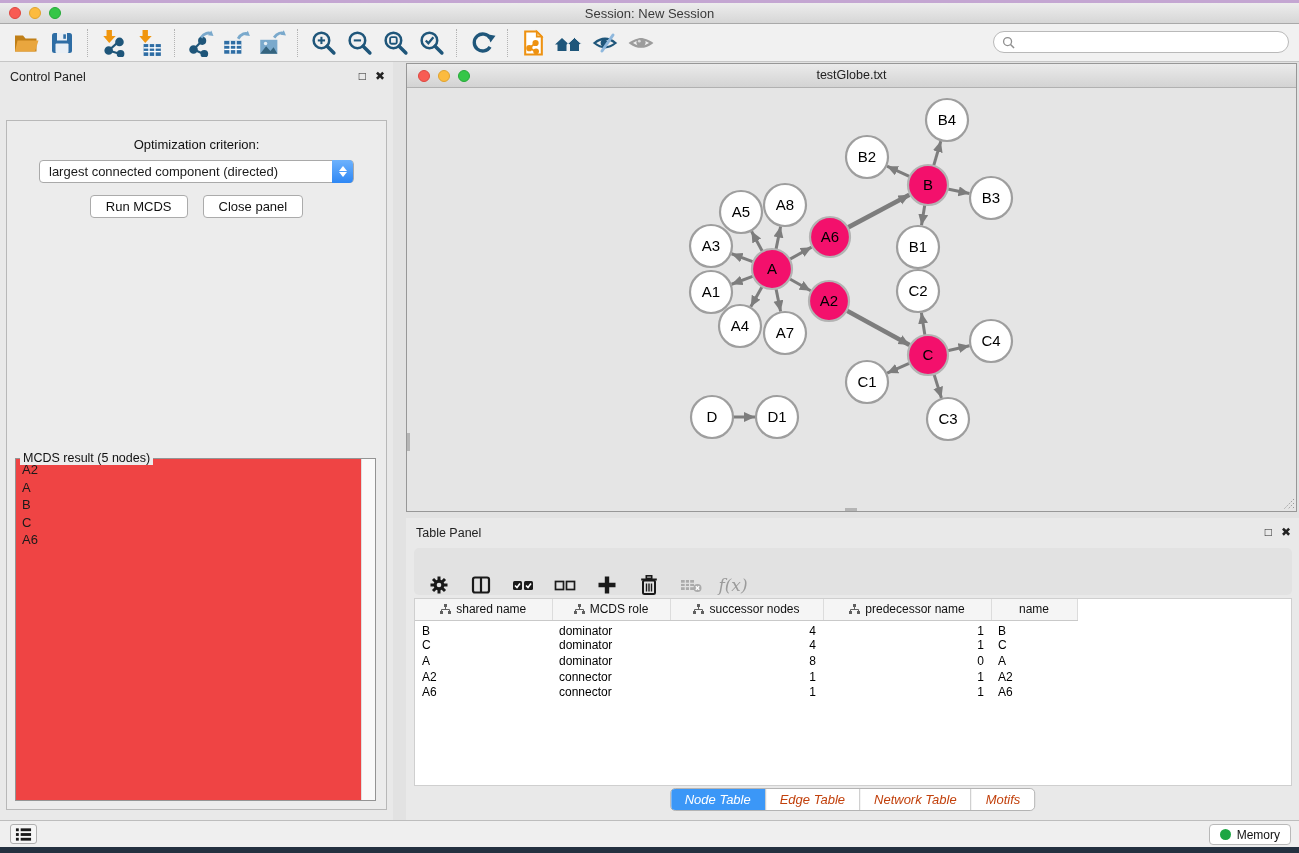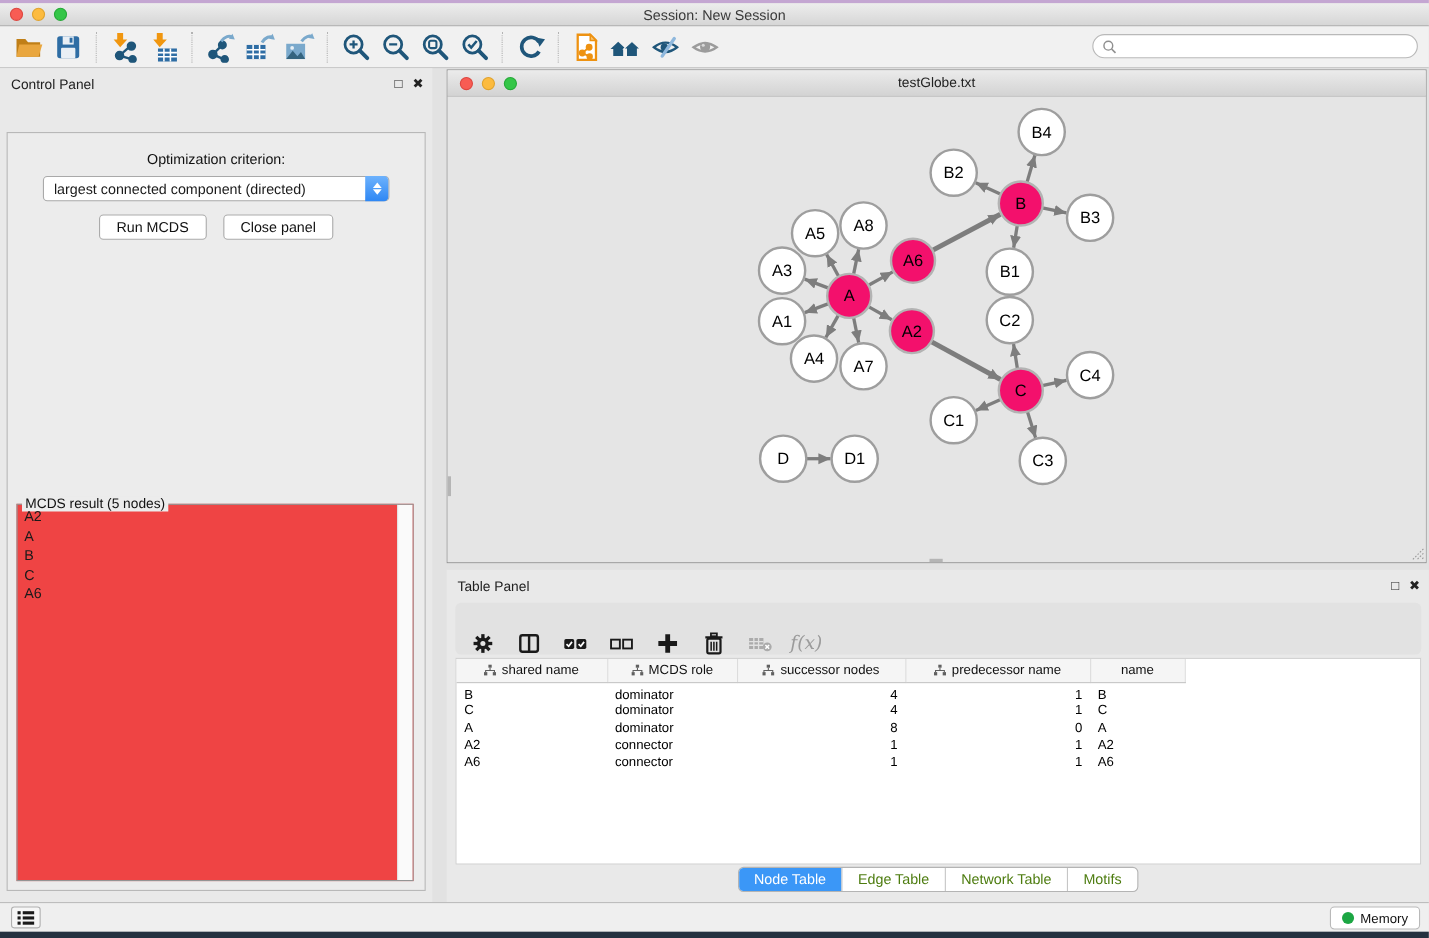--- a/index.html
+++ b/index.html
@@ -27,21 +27,21 @@
   #quick-search input { border:none; outline:none; flex:1; font-size:12px; margin-left:5px; background:transparent; }
 
   
   #control-panel { position:absolute; left:0; top:62px; width:393px; height:758px; background:#e9e9e9; }
   .panel-head { position:relative; height:28px; }
   .panel-head .ph-title { position:absolute; left:10px; top:8px; font-size:12.5px; color:#222; }
   .panel-head .ph-icons { position:absolute; right:8px; top:7px; display:flex; gap:9px; font-size:12px; color:#222; }
   .ph-icons span { cursor:default; line-height:14px; }
   #control-tabs { position:absolute; left:50%; transform:translateX(-50%); top:96px; }
   .seggroup { display:flex; border:1px solid #b4b4b4; border-radius:5px; overflow:hidden; background:#fff; }
-  .seg { padding:3px 13px; font-size:13px; color:#4d7c0f; border-left:1px solid #c6c6c6; white-space:nowrap; }
+  .seg { padding:3px 13px; font-size:13px; color:#c2410c; border-left:1px solid #c6c6c6; white-space:nowrap; }
   .seg:first-child { border-left:none; }
   .seg.active { background:#3b97f7; color:#fff; }
   #cp-body { position:absolute; left:6px; top:58px; width:381px; height:690px;
     background:#ececec; border:1px solid #b8b8b8; }
   #opt-label { margin-top:16px; text-align:center; font-size:13px; color:#111; }
   #criterion-select { position:relative; margin:8px auto 0 auto; width:315px; height:23px; background:#fff;
     border:1px solid #a9a9a9; border-radius:4px; font-size:13px; line-height:21px; padding-left:9px; }
   #criterion-select .stepper { position:absolute; right:0; top:-1px; width:21px; height:23px; border-radius:0 4px 4px 0;
     background:linear-gradient(#6db2fd,#2e87f4); display:flex; flex-direction:column; align-items:center; justify-content:center; gap:1px; }
   .stepper i { width:0; height:0; border-left:4px solid transparent; border-right:4px solid transparent; }
@@ -76,21 +76,21 @@
   #fx-label { font-family:"DejaVu Serif","Liberation Serif",serif; font-style:italic; font-size:17px; color:#9b9b9b; }
   #tp-tablewrap { position:absolute; left:8px; top:80px; width:878px; height:188px; background:#fff; border:1px solid #cfcfcf; overflow:hidden; }
   table#node-table { border-collapse:collapse; table-layout:fixed; font-size:12px; }
   #node-table th { background:#f5f5f5; border-right:1px solid #dcdcdc; border-bottom:1px solid #c9c9c9;
     font-weight:normal; height:21px; text-align:center; color:#111; }
   #node-table th .hwrap { display:flex; align-items:center; justify-content:center; gap:5px; }
   #node-table td { height:15.7px; padding:0 7px; color:#000; white-space:nowrap; overflow:hidden; }
   #node-table td.num { text-align:right; }
   #node-table tbody tr:first-child td { padding-top:3px; }
   #tp-tabs { position:absolute; left:50%; transform:translateX(-50%); top:270px; }
-  #tp-tabs .seg { padding:3px 14px; }
+  #tp-tabs .seg { padding:3px 14px;font-style:italic; }
 
   
   #status-bar { position:absolute; left:0; top:820px; width:1299px; height:27px; background:#efefef; border-top:1px solid #bdbdbd; }
   #list-btn { position:absolute; left:10px; top:3px; width:27px; height:20px; background:#f6f6f6; border:1px solid #b0b0b0;
     border-radius:3px; display:flex; align-items:center; justify-content:center; }
   #memory-btn { position:absolute; right:8px; top:3px; height:21px; background:#fff; border:1px solid #b9b9b9; border-radius:4px;
     display:flex; align-items:center; gap:6px; padding:0 10px; font-size:12px; color:#111; }
   #memory-dot { width:11px; height:11px; border-radius:50%; background:#1ca643; }
   #desktop-strip { position:absolute; left:0; top:847px; width:1299px; height:6px; background:#243140; }
 </style>

